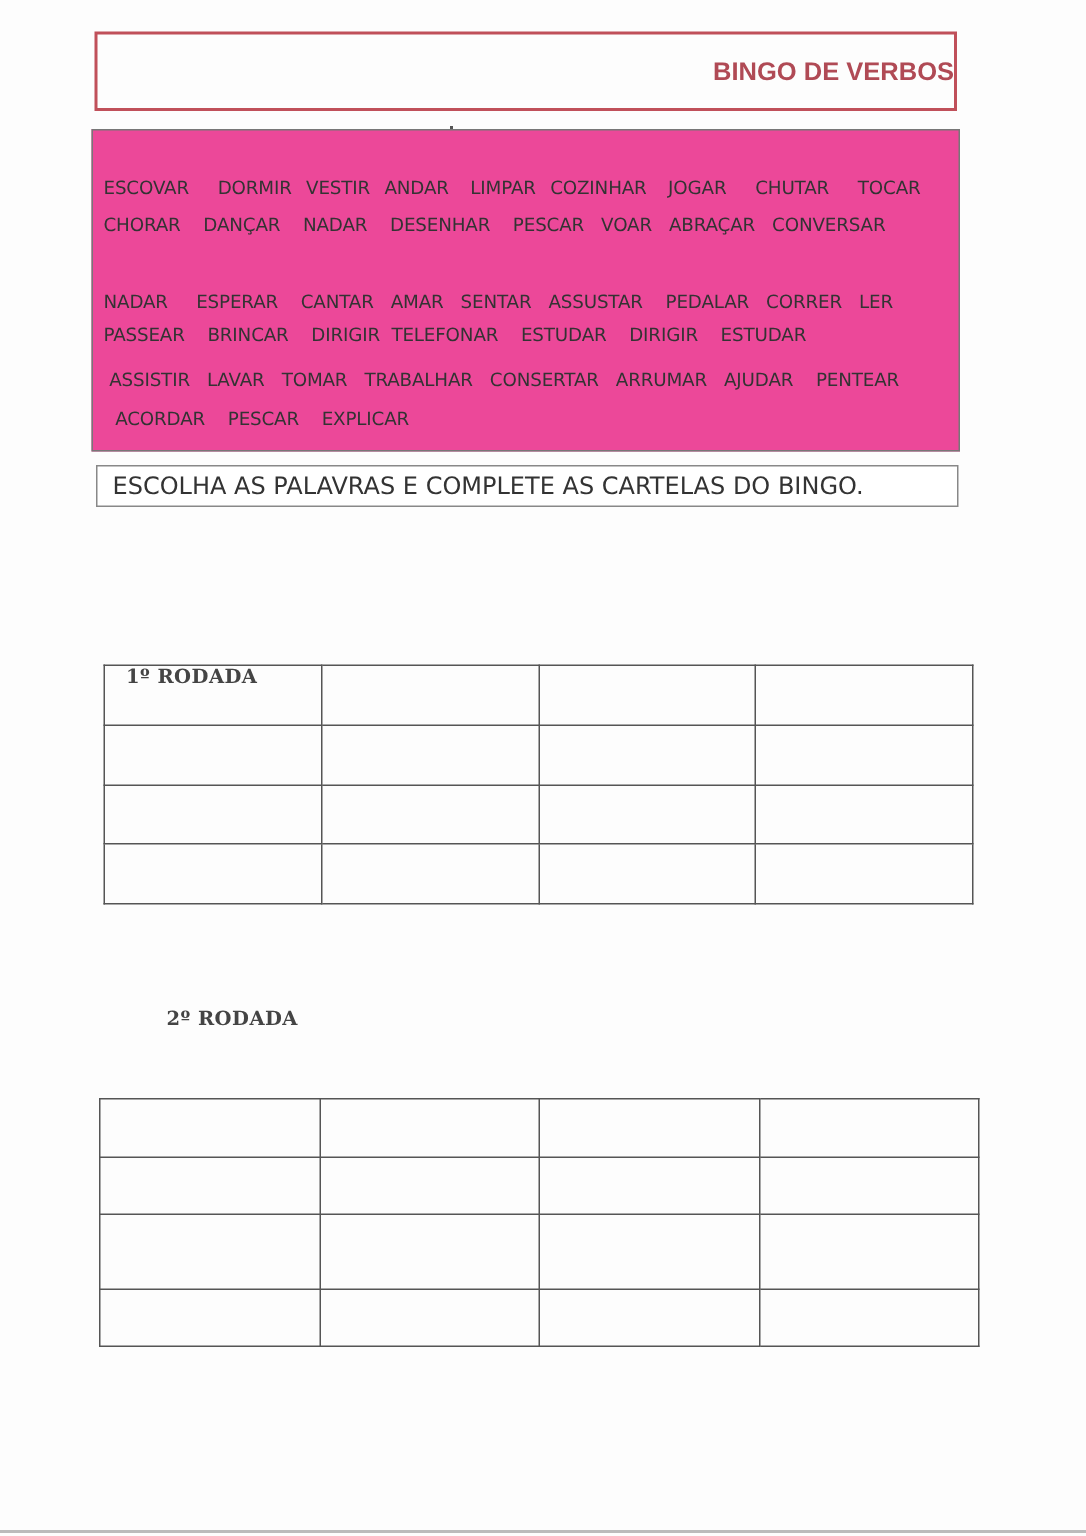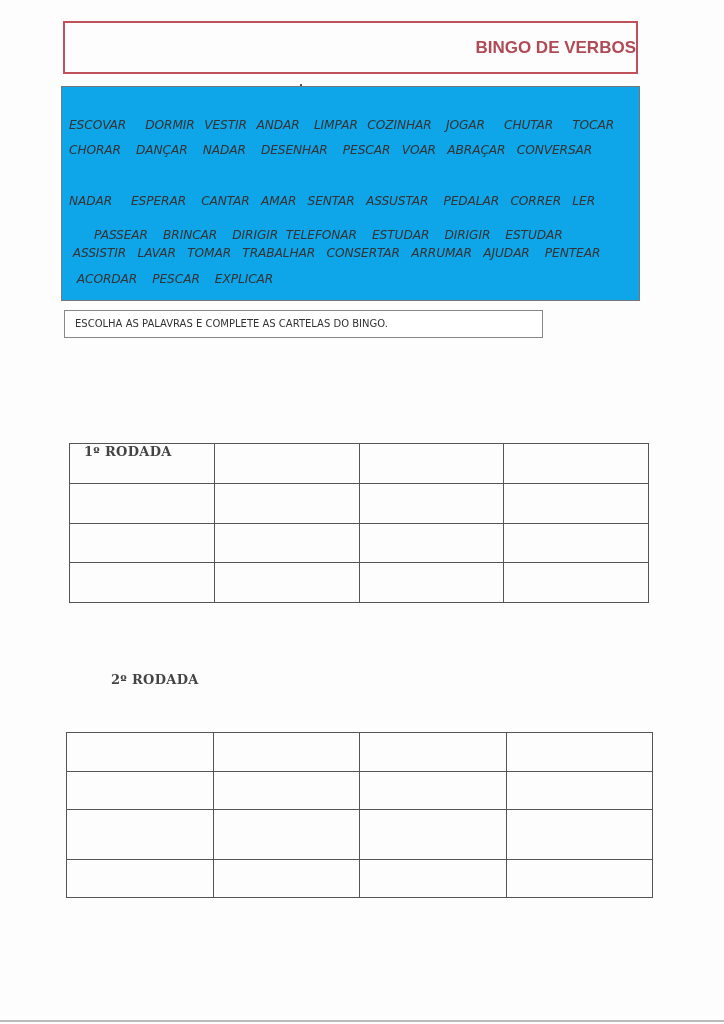--- a/index.html
+++ b/index.html
@@ -11,30 +11,30 @@
     position: absolute; left: 63px; top: 21px; width: 575px; height: 53px;
     border: 2px solid #c0505a; box-sizing: border-box;
     display: flex; align-items: center; justify-content: flex-end;
   }
   .title-box span {
     font-family: "Liberation Sans", sans-serif; font-weight: bold; font-size: 17px;
     color: #b04a55; letter-spacing: 0px;
   }
   .words-box {
     position: absolute; left: 61px; top: 86px; width: 579px; height: 215px;
-    border: 1.5px solid #777; box-sizing: border-box; background: #0ea5e9; font-style: italic;
+    border: 1.5px solid #777; box-sizing: border-box; background: #ec4899;
   }
   .word-line {
     position: absolute; font-size: 12.2px; color: #333; white-space: nowrap;
     font-family: "DejaVu Sans", sans-serif; letter-spacing: -0.1px;
   }
   .instr-box {
-    position: absolute; left: 64px; top: 310px; width: 479px; height: 28px;
+    position: absolute; left: 64px; top: 310px; width: 575px; height: 28px;
     border: 1.5px solid #888; box-sizing: border-box; background: #fff;
-    font-size: 10px; padding-left: 10px; line-height: 25px; color: #333;
+    font-size: 16px; padding-left: 10px; line-height: 25px; color: #333;
   }
   .round-label {
     position: absolute; font-family: "DejaVu Serif", serif; font-weight: bold;
     font-size: 13px; color: #444; letter-spacing: 0.3px;
   }
   table.card {
     position: absolute; border-collapse: collapse; table-layout: fixed;
   }
   table.card td { border: 1.3px solid #555; padding: 0; }
   .dot { position: absolute; left: 300px; top: 84px; width: 2px; height: 2px; background: #555; }
@@ -45,21 +45,21 @@
 
 <div class="title-box">
   <span>BINGO DE VERBOS</span>
 </div>
 <div class="dot"></div>
 
 <div class="words-box">
   <div class="word-line" style="left: 7px; top: 31px; word-spacing: 1px; white-space: pre;">ESCOVAR    DORMIR  VESTIR  ANDAR   LIMPAR  COZINHAR   JOGAR    CHUTAR    TOCAR</div>
   <div class="word-line" style="left: 7px; top: 56px; white-space: pre;">CHORAR    DANÇAR    NADAR    DESENHAR    PESCAR   VOAR   ABRAÇAR   CONVERSAR</div>
   <div class="word-line" style="left: 7px; top: 107px; white-space: pre; text-align: center;">NADAR     ESPERAR    CANTAR   AMAR   SENTAR   ASSUSTAR    PEDALAR   CORRER   LER</div>
-  <div class="word-line" style="left: 7px; top: 141px; white-space: pre; margin-left: 25px;">PASSEAR    BRINCAR    DIRIGIR  TELEFONAR    ESTUDAR    DIRIGIR    ESTUDAR</div>
+  <div class="word-line" style="left: 7px; top: 129px; white-space: pre;">PASSEAR    BRINCAR    DIRIGIR  TELEFONAR    ESTUDAR    DIRIGIR    ESTUDAR</div>
   <div class="word-line" style="left: 7px; top: 159px; white-space: pre;"> ASSISTIR   LAVAR   TOMAR   TRABALHAR   CONSERTAR   ARRUMAR   AJUDAR    PENTEAR</div>
   <div class="word-line" style="left: 11px; top: 185px; white-space: pre;"> ACORDAR    PESCAR    EXPLICAR</div>
 </div>
 
 <div class="instr-box">ESCOLHA AS PALAVRAS E COMPLETE AS CARTELAS DO BINGO.</div>
 
 <div class="round-label" style="left:84px; top:411px;margin-top:33px;">1º RODADA</div>
 <table class="card" style="left:69px; top:443px; width:580px; height:159px;">
   <tbody>
       <tr style="height:40px;">

